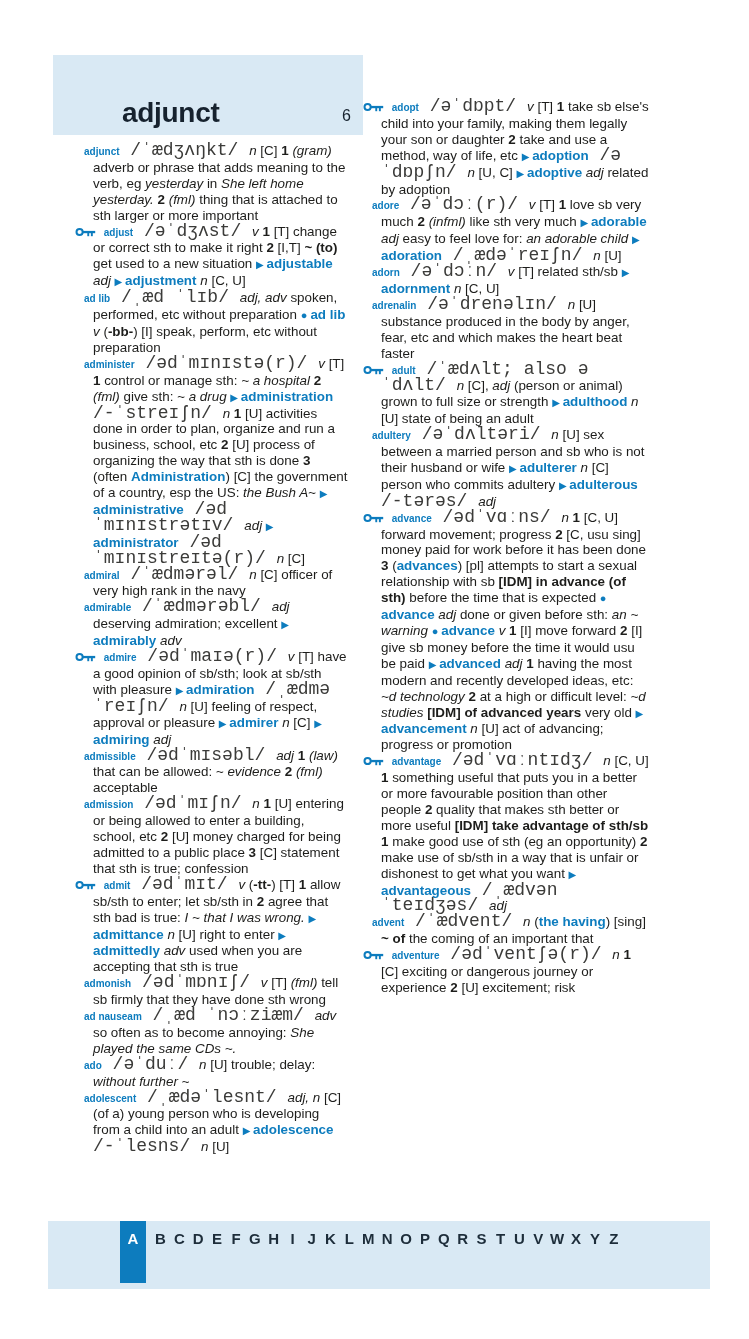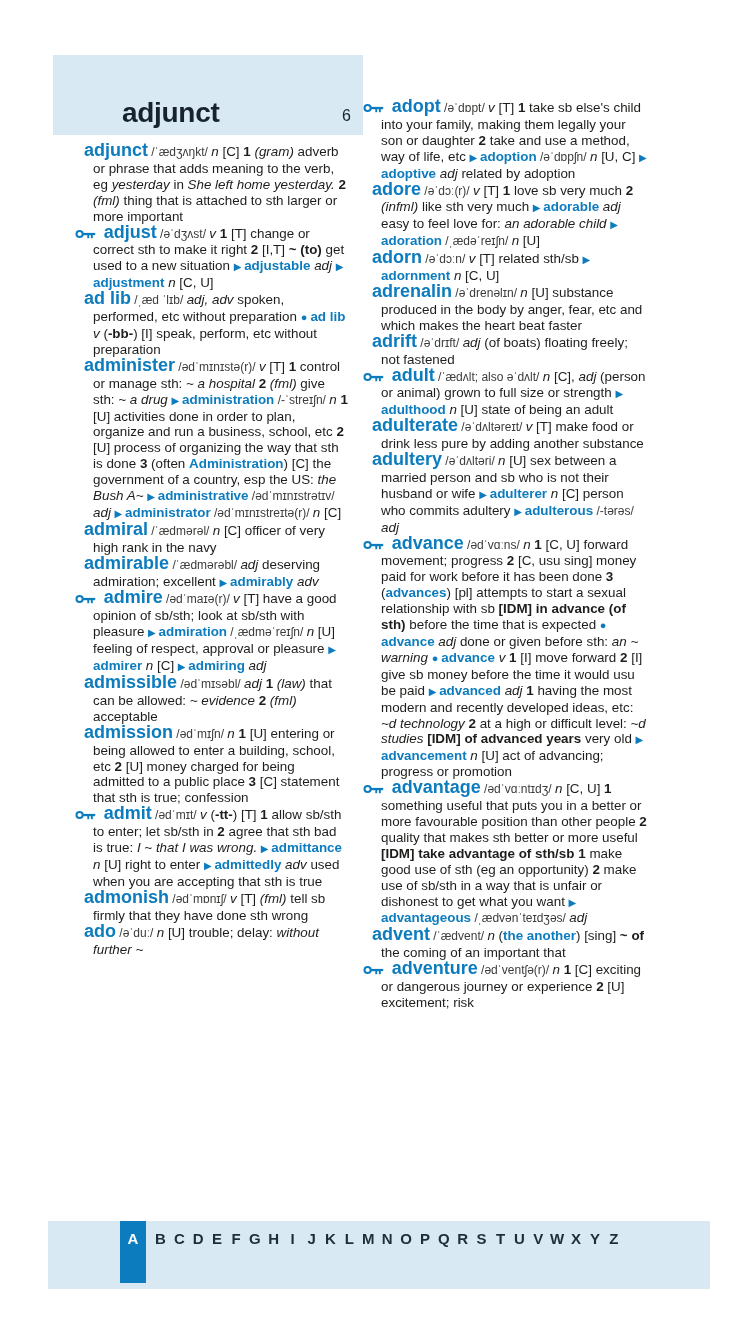--- a/index.html
+++ b/index.html
@@ -26,25 +26,25 @@
     font-size:16px;color:#16222e;
   }
   .col{position:absolute;}
   .col-left{left:84px;top:143px;width:264px;}
   .col-right{left:372px;top:99px;width:278px;}
   .entry{
     margin:0;padding-left:9px;text-indent:-9px;
     font-size:13.4px;line-height:15.9px;color:var(--ink);
     text-align:left;
   }
-  .s-hw{color:var(--accent);font-weight:bold;font-size:18px;}
+  .s-hw{color:var(--accent);font-weight:bold;font-size:10px;}
   .s-bl{color:var(--accent);font-weight:bold;}
   .s-ar{color:var(--accent);font-size:10px;}
   .s-bu{color:var(--accent);font-size:11px;}
-  .s-ip{font-family:Liberation Sans, sans-serif;font-size:12px;color:#3b3b39;}
+  .s-ip{font-family:Liberation Mono, monospace;font-size:18px;color:#3b3b39;}
   .s-it{font-style:italic;}
   .s-bo{font-weight:bold;}
   .key{
     display:inline-block;color:var(--accent);margin-right:4px;
     vertical-align:-1px;
   }
   .alpha-band{
     position:absolute;left:48px;top:1221px;width:662px;height:68px;
     background:var(--band);
   }
@@ -96,62 +96,62 @@
       <p class="entry"><span class="s-hw">admission</span><span class="s-ip"> /ədˈmɪʃn/ </span><span class="s-it">n</span><span class="s-tx"> </span><span class="s-bo">1</span><span class="s-tx"> [U] entering or being allowed to enter a building, school, etc </span><span class="s-bo">2</span><span class="s-tx"> [U] money charged for being admitted to a public place </span><span class="s-bo">3</span><span class="s-tx"> [C] statement that sth is true; confession</span></p>
       <p class="entry">
   <span class="key"><svg width="21" height="10" viewBox="0 0 21 10" aria-hidden="true">
             <circle cx="4.6" cy="5" r="3.1" fill="none" stroke="currentColor" stroke-width="2"></circle>
             <rect x="7.6" y="3.9" width="12.6" height="2.3" fill="currentColor"></rect>
             <rect x="12.3" y="5.6" width="1.9" height="3.6" fill="currentColor"></rect>
             <rect x="15.9" y="5.6" width="1.9" height="3.6" fill="currentColor"></rect>
           </svg></span>
 <span class="s-hw">admit</span><span class="s-ip"> /ədˈmɪt/ </span><span class="s-it">v</span><span class="s-tx"> (</span><span class="s-bo">-tt-</span><span class="s-tx">) [T] </span><span class="s-bo">1</span><span class="s-tx"> allow sb/sth to enter; let sb/sth in </span><span class="s-bo">2</span><span class="s-tx"> agree that sth bad is true: </span><span class="s-it">I ~ that I was wrong.</span><span class="s-tx"> </span><span class="s-ar">▶ </span><span class="s-bl">admittance</span><span class="s-it"> n</span><span class="s-tx"> [U] right to enter </span><span class="s-ar">▶ </span><span class="s-bl">admittedly</span><span class="s-it"> adv</span><span class="s-tx"> used when you are accepting that sth is true</span></p>
       <p class="entry"><span class="s-hw">admonish</span><span class="s-ip"> /ədˈmɒnɪʃ/ </span><span class="s-it">v</span><span class="s-tx"> [T] </span><span class="s-it">(fml)</span><span class="s-tx"> tell sb firmly that they have done sth wrong</span></p>
+      <p class="entry"><span class="s-hw">ad nauseam</span><span class="s-ip"> /ˌæd ˈnɔːziæm/ </span><span class="s-it">adv</span><span class="s-tx"> so often as to become annoying: </span><span class="s-it">She played the same CDs ~.</span></p>
       <p class="entry"><span class="s-hw">ado</span><span class="s-ip"> /əˈduː/ </span><span class="s-it">n</span><span class="s-tx"> [U] trouble; delay: </span><span class="s-it">without further ~</span></p>
+      <p class="entry"><span class="s-hw">adolescent</span><span class="s-ip"> /ˌædəˈlesnt/ </span><span class="s-it">adj, n</span><span class="s-tx"> [C] (of a) young person who is developing from a child into an adult </span><span class="s-ar">▶ </span><span class="s-bl">adolescence</span><span class="s-ip"> /-ˈlesns/ </span><span class="s-it">n</span><span class="s-tx"> [U]</span></p>
     </div>
   <div class="col col-right" id="col-right">
       <p class="entry">
   <span class="key"><svg width="21" height="10" viewBox="0 0 21 10" aria-hidden="true">
             <circle cx="4.6" cy="5" r="3.1" fill="none" stroke="currentColor" stroke-width="2"></circle>
             <rect x="7.6" y="3.9" width="12.6" height="2.3" fill="currentColor"></rect>
             <rect x="12.3" y="5.6" width="1.9" height="3.6" fill="currentColor"></rect>
             <rect x="15.9" y="5.6" width="1.9" height="3.6" fill="currentColor"></rect>
           </svg></span>
 <span class="s-hw">adopt</span><span class="s-ip"> /əˈdɒpt/ </span><span class="s-it">v</span><span class="s-tx"> [T] </span><span class="s-bo">1</span><span class="s-tx"> take sb else's child into your family, making them legally your son or daughter </span><span class="s-bo">2</span><span class="s-tx"> take and use a method, way of life, etc </span><span class="s-ar">▶ </span><span class="s-bl">adoption</span><span class="s-ip"> /əˈdɒpʃn/ </span><span class="s-it">n</span><span class="s-tx"> [U, C] </span><span class="s-ar">▶ </span><span class="s-bl">adoptive</span><span class="s-it"> adj</span><span class="s-tx"> related by adoption</span></p>
       <p class="entry"><span class="s-hw">adore</span><span class="s-ip"> /əˈdɔː(r)/ </span><span class="s-it">v</span><span class="s-tx"> [T] </span><span class="s-bo">1</span><span class="s-tx"> love sb very much </span><span class="s-bo">2</span><span class="s-it"> (infml)</span><span class="s-tx"> like sth very much </span><span class="s-ar">▶ </span><span class="s-bl">adorable</span><span class="s-it"> adj</span><span class="s-tx"> easy to feel love for: </span><span class="s-it">an adorable child</span><span class="s-tx"> </span><span class="s-ar">▶ </span><span class="s-bl">adoration</span><span class="s-ip"> /ˌædəˈreɪʃn/ </span><span class="s-it">n</span><span class="s-tx"> [U]</span></p>
       <p class="entry"><span class="s-hw">adorn</span><span class="s-ip"> /əˈdɔːn/ </span><span class="s-it">v</span><span class="s-tx"> [T] related sth/sb </span><span class="s-ar">▶ </span><span class="s-bl">adornment</span><span class="s-it"> n</span><span class="s-tx"> [C, U]</span></p>
       <p class="entry"><span class="s-hw">adrenalin</span><span class="s-ip"> /əˈdrenəlɪn/ </span><span class="s-it">n</span><span class="s-tx"> [U] substance produced in the body by anger, fear, etc and which makes the heart beat faster</span></p>
-      <p class="entry"><span class="s-hw">adrift</span><span class="s-ip"> /əˈdrɪft/ </span><span class="s-it">adj</span><span class="s-tx"> (of boats) floating freely; not fastened</span></p>
       <p class="entry">
   <span class="key"><svg width="21" height="10" viewBox="0 0 21 10" aria-hidden="true">
             <circle cx="4.6" cy="5" r="3.1" fill="none" stroke="currentColor" stroke-width="2"></circle>
             <rect x="7.6" y="3.9" width="12.6" height="2.3" fill="currentColor"></rect>
             <rect x="12.3" y="5.6" width="1.9" height="3.6" fill="currentColor"></rect>
             <rect x="15.9" y="5.6" width="1.9" height="3.6" fill="currentColor"></rect>
           </svg></span>
 <span class="s-hw">adult</span><span class="s-ip"> /ˈædʌlt; also əˈdʌlt/ </span><span class="s-it">n</span><span class="s-tx"> [C], </span><span class="s-it">adj</span><span class="s-tx"> (person or animal) grown to full size or strength </span><span class="s-ar">▶ </span><span class="s-bl">adulthood</span><span class="s-it"> n</span><span class="s-tx"> [U] state of being an adult</span></p>
-      <p class="entry"><span class="s-hw">adulterate</span><span class="s-ip"> /əˈdʌltəreɪt/ </span><span class="s-it">v</span><span class="s-tx"> [T] make food or drink less pure by adding another substance</span></p>
       <p class="entry"><span class="s-hw">adultery</span><span class="s-ip"> /əˈdʌltəri/ </span><span class="s-it">n</span><span class="s-tx"> [U] sex between a married person and sb who is not their husband or wife </span><span class="s-ar">▶ </span><span class="s-bl">adulterer</span><span class="s-it"> n</span><span class="s-tx"> [C] person who commits adultery </span><span class="s-ar">▶ </span><span class="s-bl">adulterous</span><span class="s-ip"> /-tərəs/ </span><span class="s-it">adj</span></p>
       <p class="entry">
   <span class="key"><svg width="21" height="10" viewBox="0 0 21 10" aria-hidden="true">
             <circle cx="4.6" cy="5" r="3.1" fill="none" stroke="currentColor" stroke-width="2"></circle>
             <rect x="7.6" y="3.9" width="12.6" height="2.3" fill="currentColor"></rect>
             <rect x="12.3" y="5.6" width="1.9" height="3.6" fill="currentColor"></rect>
             <rect x="15.9" y="5.6" width="1.9" height="3.6" fill="currentColor"></rect>
           </svg></span>
 <span class="s-hw">advance</span><span class="s-ip"> /ədˈvɑːns/ </span><span class="s-it">n</span><span class="s-tx"> </span><span class="s-bo">1</span><span class="s-tx"> [C, U] forward movement; progress </span><span class="s-bo">2</span><span class="s-tx"> [C, usu sing] money paid for work before it has been done </span><span class="s-bo">3</span><span class="s-tx"> (</span><span class="s-bl">advances</span><span class="s-tx">) [pl] attempts to start a sexual relationship with sb </span><span class="s-bo">[IDM]</span><span class="s-tx"> </span><span class="s-bo">in advance (of sth)</span><span class="s-tx"> before the time that is expected </span><span class="s-bu">● </span><span class="s-bl">advance</span><span class="s-it"> adj</span><span class="s-tx"> done or given before sth: </span><span class="s-it">an ~ warning</span><span class="s-tx"> </span><span class="s-bu">● </span><span class="s-bl">advance</span><span class="s-it"> v</span><span class="s-tx"> </span><span class="s-bo">1</span><span class="s-tx"> [I] move forward </span><span class="s-bo">2</span><span class="s-tx"> [I] give sb money before the time it would usu be paid </span><span class="s-ar">▶ </span><span class="s-bl">advanced</span><span class="s-it"> adj</span><span class="s-tx"> </span><span class="s-bo">1</span><span class="s-tx"> having the most modern and recently developed ideas, etc: </span><span class="s-it">~d technology</span><span class="s-tx"> </span><span class="s-bo">2</span><span class="s-tx"> at a high or difficult level: </span><span class="s-it">~d studies</span><span class="s-tx"> </span><span class="s-bo">[IDM]</span><span class="s-tx"> </span><span class="s-bo">of advanced years</span><span class="s-tx"> very old </span><span class="s-ar">▶ </span><span class="s-bl">advancement</span><span class="s-it"> n</span><span class="s-tx"> [U] act of advancing; progress or promotion</span></p>
       <p class="entry">
   <span class="key"><svg width="21" height="10" viewBox="0 0 21 10" aria-hidden="true">
             <circle cx="4.6" cy="5" r="3.1" fill="none" stroke="currentColor" stroke-width="2"></circle>
             <rect x="7.6" y="3.9" width="12.6" height="2.3" fill="currentColor"></rect>
             <rect x="12.3" y="5.6" width="1.9" height="3.6" fill="currentColor"></rect>
             <rect x="15.9" y="5.6" width="1.9" height="3.6" fill="currentColor"></rect>
           </svg></span>
 <span class="s-hw">advantage</span><span class="s-ip"> /ədˈvɑːntɪdʒ/ </span><span class="s-it">n</span><span class="s-tx"> [C, U] </span><span class="s-bo">1</span><span class="s-tx"> something useful that puts you in a better or more favourable position than other people </span><span class="s-bo">2</span><span class="s-tx"> quality that makes sth better or more useful </span><span class="s-bo">[IDM]</span><span class="s-tx"> </span><span class="s-bo">take advantage of sth/sb</span><span class="s-tx"> </span><span class="s-bo">1</span><span class="s-tx"> make good use of sth (eg an opportunity) </span><span class="s-bo">2</span><span class="s-tx"> make use of sb/sth in a way that is unfair or dishonest to get what you want </span><span class="s-ar">▶ </span><span class="s-bl">advantageous</span><span class="s-ip"> /ˌædvənˈteɪdʒəs/ </span><span class="s-it"> adj</span></p>
-      <p class="entry"><span class="s-hw">advent</span><span class="s-ip"> /ˈædvent/ </span><span class="s-it">n</span><span class="s-tx"> (</span><span class="s-bl">the another</span><span class="s-tx">) [sing] </span><span class="s-bo">~ of</span><span class="s-tx"> the coming of an important that</span></p>
+      <p class="entry"><span class="s-hw">advent</span><span class="s-ip"> /ˈædvent/ </span><span class="s-it">n</span><span class="s-tx"> (</span><span class="s-bl">the having</span><span class="s-tx">) [sing] </span><span class="s-bo">~ of</span><span class="s-tx"> the coming of an important that</span></p>
       <p class="entry">
   <span class="key"><svg width="21" height="10" viewBox="0 0 21 10" aria-hidden="true">
             <circle cx="4.6" cy="5" r="3.1" fill="none" stroke="currentColor" stroke-width="2"></circle>
             <rect x="7.6" y="3.9" width="12.6" height="2.3" fill="currentColor"></rect>
             <rect x="12.3" y="5.6" width="1.9" height="3.6" fill="currentColor"></rect>
             <rect x="15.9" y="5.6" width="1.9" height="3.6" fill="currentColor"></rect>
           </svg></span>
 <span class="s-hw">adventure</span><span class="s-ip"> /ədˈventʃə(r)/ </span><span class="s-it">n</span><span class="s-tx"> </span><span class="s-bo">1</span><span class="s-tx"> [C] exciting or dangerous journey or experience </span><span class="s-bo">2</span><span class="s-tx"> [U] excitement; risk</span></p>
     </div>
 

